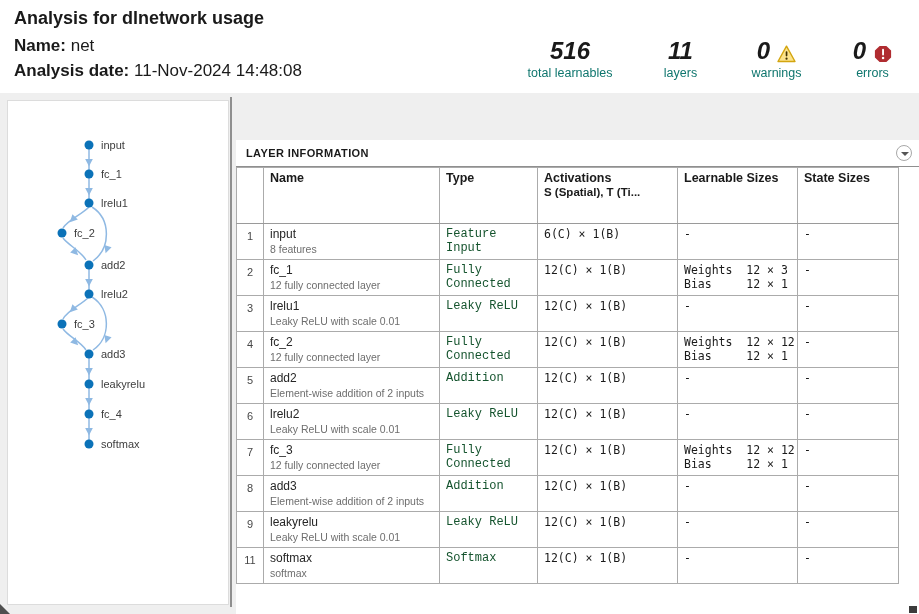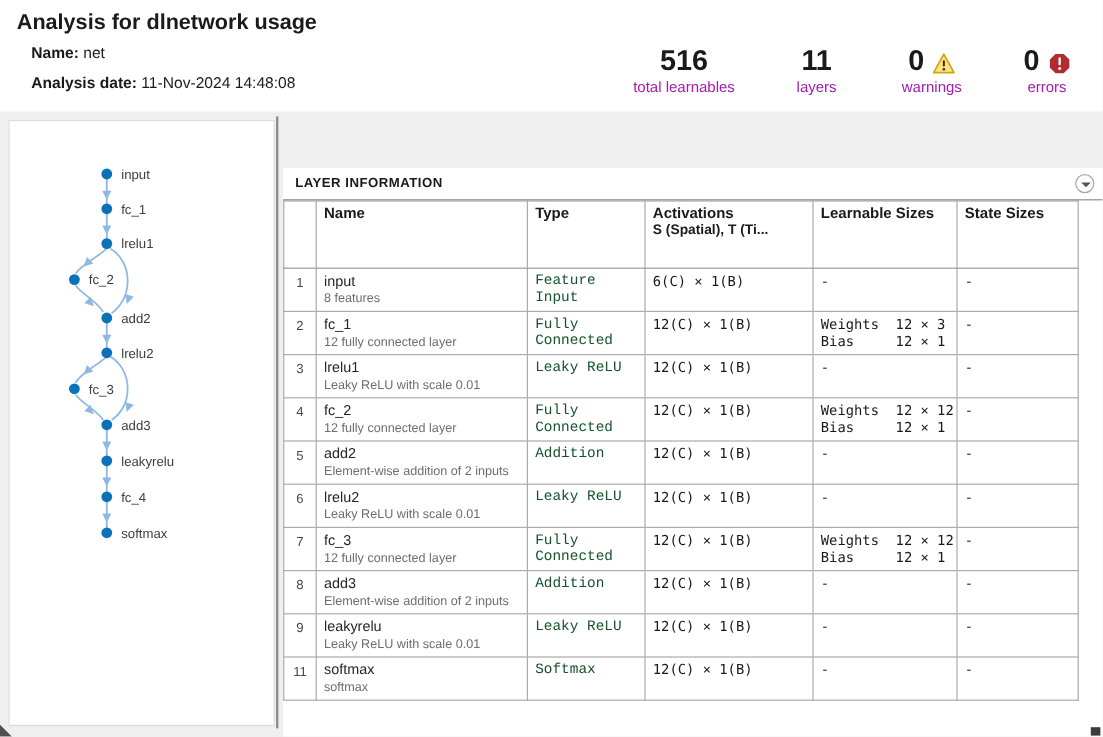--- a/index.html
+++ b/index.html
@@ -2,28 +2,28 @@
 <html><head>
 <meta charset="utf-8">
 <style>
   html,body{margin:0;padding:0;background:#efefef;}
   #app{position:relative;width:919px;height:614px;background:#efefef;overflow:hidden;
        font-family:"Liberation Sans",sans-serif;color:#1a1a1a;}
 
   
   .top-header{position:absolute;left:0;top:0;width:919px;height:93px;background:#ffffff;}
   .report-title{position:absolute;left:14px;top:8px;font-size:18px;font-weight:bold;color:#1a1a1a;}
-  .meta-line{position:absolute;left:26px;font-size:13px;color:#1a1a1a;text-align:right;}
+  .meta-line{position:absolute;left:14px;font-size:17px;color:#1a1a1a;text-align:right;}
   .meta-line b{font-weight:bold;}
   .meta-name{top:36px;}
   .meta-date{top:61px;}
 
   .stat{position:absolute;top:38px;text-align:center;}
-  .stat-value{font-size:24px;font-weight:bold;line-height:26px;display:flex;align-items:center;justify-content:center;gap:7px;}
-  .stat-label{font-size:12.5px;color:#a21caf;margin-top:2px;}
+  .stat-value{font-size:24px;font-weight:bold;line-height:26px;display:flex;align-items:center;justify-content:center;gap:7px;font-style:italic;}
+  .stat-label{font-size:12.5px;color:#0f766e;margin-top:2px;}
   .stat-0{left:490px;width:160px;}
   .stat-1{left:633px;width:95px;}
   .stat-2{left:714px;width:125px;}
   .stat-3{left:820px;width:105px;}
 
   
   .left-card{position:absolute;left:7px;top:100px;width:222px;height:505px;background:#ffffff;border:1px solid #dcdcdc;box-sizing:border-box;}
   .splitter{position:absolute;left:230px;top:97px;width:2px;height:510px;background:#8f8f8f;}
   .right-card{position:absolute;left:236px;top:100px;width:683px;height:505px;background:#ffffff;margin-top:40px;}
 

